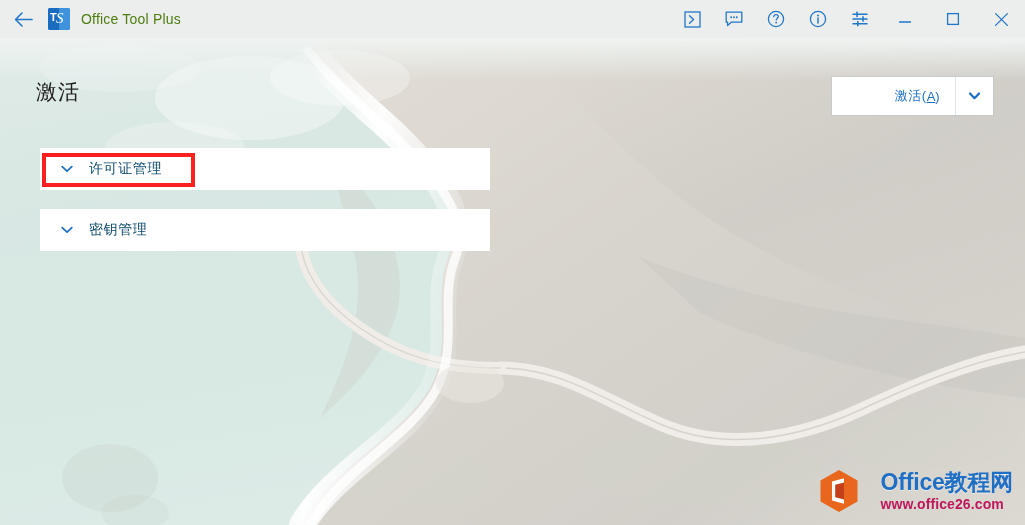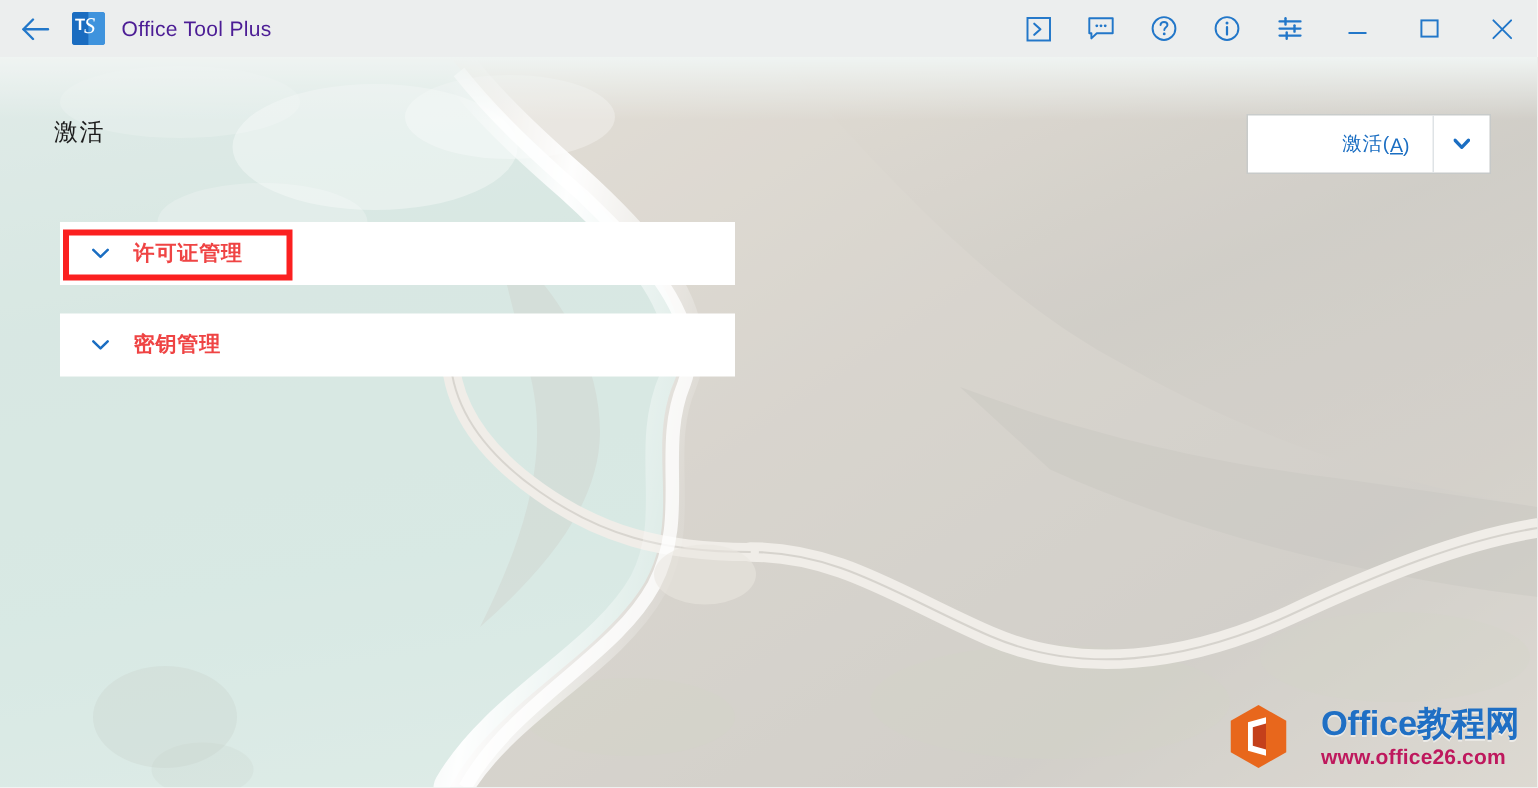--- a/index.html
+++ b/index.html
@@ -70,21 +70,21 @@
     font-size: 15px;
     color: #ffffff;
     font-family: "Liberation Serif", serif;
     font-style: italic;
     line-height: 17px;
     z-index: 3;
   }
   .tb-title {
     margin-left: 11px;
     font-size: 14px;
-    color: #4c1d95;
+    color: #4d7c0f;
     letter-spacing: .2px;
     white-space: nowrap;
   }
   .tb-spacer { flex: 1 1 auto; }
 
   .tb-btn {
     width: 42px; height: 38px;
     display: flex; align-items: center; justify-content: center;
     cursor: pointer;
   }
@@ -110,21 +110,21 @@
   .content {
     position: absolute;
     top: 38px; left: 0;
     width: 1025px; height: 487px;
     z-index: 10;
   }
 
   .page-title {
     position: absolute;
     left: 36px; top: 40px;
-    font-size: 16px;
+    font-size: 21px;
     color: #1d1d1d;
     letter-spacing: 1px;
   }
 
   
   .split-btn {
     position: absolute;
     right: 32px; top: 39px;
     width: 161px; height: 38px;
     background: #ffffff;
@@ -177,24 +177,23 @@
   }
   .acc-chev {
     width: 20px;
     display: flex; align-items: center; justify-content: center;
     color: #1b6ec2;
     flex: none;
   }
   .acc-label {
     margin-left: 12px;
     font-size: 14px;
-    color: #ef4444;
+    color: #0c4a6e;
     letter-spacing: .6px;
     white-space: nowrap;
-    font-weight: bold;
   }
   .acc-body {
     height: 34px;
     background: rgba(255,255,255,0.62);
   }
 
   
   .annot {
     position: absolute;
     left: 2px; top: 5px;

